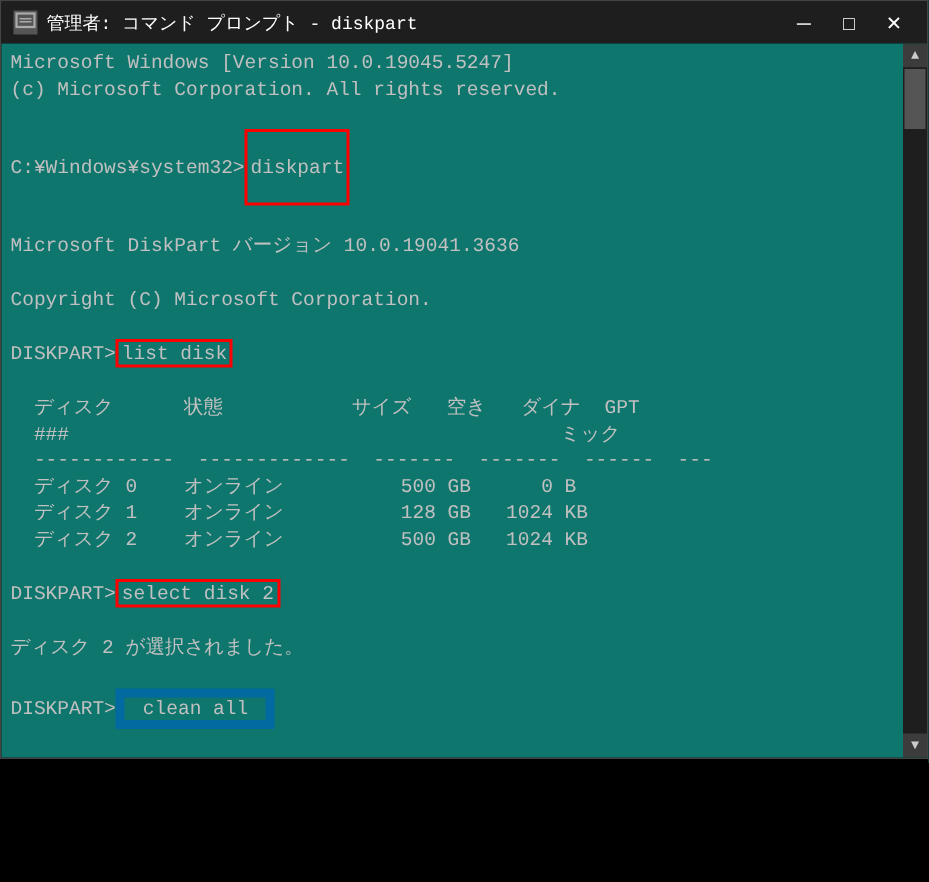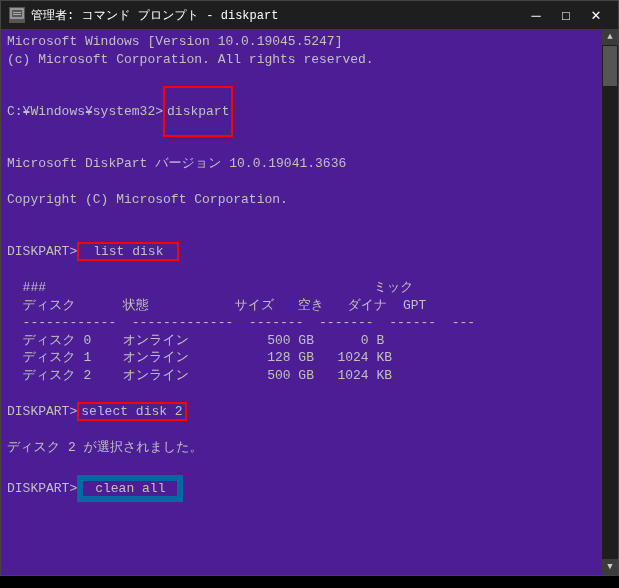--- a/index.html
+++ b/index.html
@@ -8,21 +8,21 @@
       width: 619px;
       height: 588px;
       overflow: hidden;
       font-family: 'MS Gothic', 'Courier New', monospace;
       font-size: 13px;
       background: #000;
     }
 
     .window {
       width: 619px;
-      height: 576px;
+      height: 506px;
       display: flex;
       flex-direction: column;
       border: 1px solid #444;
     }
 
     .titlebar {
       background: #1e1e1e;
       color: #fff;
       height: 28px;
       display: flex;
@@ -60,21 +60,21 @@
       border: none;
       color: #fff;
       font-size: 13px;
       cursor: pointer;
       display: flex;
       align-items: center;
       justify-content: center;
     }
 
     .console-area {
-      background: #4c1d95;
+      background: #0f766e;
       color: #c0c0c0;
       flex: 1;
       padding: 4px 6px;
       overflow: hidden;
       position: relative;
     }
 
     .console-area pre, .line {
       font-family: 'MS Gothic', 'Courier New', monospace;
       font-size: 13px;
@@ -171,26 +171,26 @@
       </div>
       <div class="blank-line"></div>
 
       <div class="line">Microsoft DiskPart バージョン 10.0.19041.3636</div>
       <div class="blank-line"></div>
       <div class="line">Copyright (C) Microsoft Corporation.</div>
       <div class="blank-line"></div>
 
       <div class="cmd-line">
         <span class="prompt">DISKPART&gt; </span>
-          <span style="border: 2px solid red; color: #c0c0c0; padding: 0 14px; margin-top: 16px;">list disk</span>
-      </div>
-      <div class="blank-line"></div>
-
+          <span style="border: 2px solid red; color: #c0c0c0; padding: 0 2px;">list disk</span>
+      </div>
+      <div class="blank-line"></div>
+
+      <div class="line">  ディスク      状態           サイズ   空き   ダイナ  GPT</div>
       <div class="line">  ###                                          ミック</div>
-      <div class="line">  ディスク      状態           サイズ   空き   ダイナ  GPT</div>
       <div class="line">  ------------  -------------  -------  -------  ------  ---</div>
       <div class="line">  ディスク 0    オンライン          500 GB      0 B</div>
       <div class="line">  ディスク 1    オンライン          128 GB   1024 KB</div>
       <div class="line">  ディスク 2    オンライン          500 GB   1024 KB</div>
       <div class="blank-line"></div>
 
       <div class="cmd-line">
         <span class="prompt">DISKPART&gt; </span>
           <span style="border: 2px solid red; color: #c0c0c0; padding: 0 2px;">select disk 2</span>
       </div>

